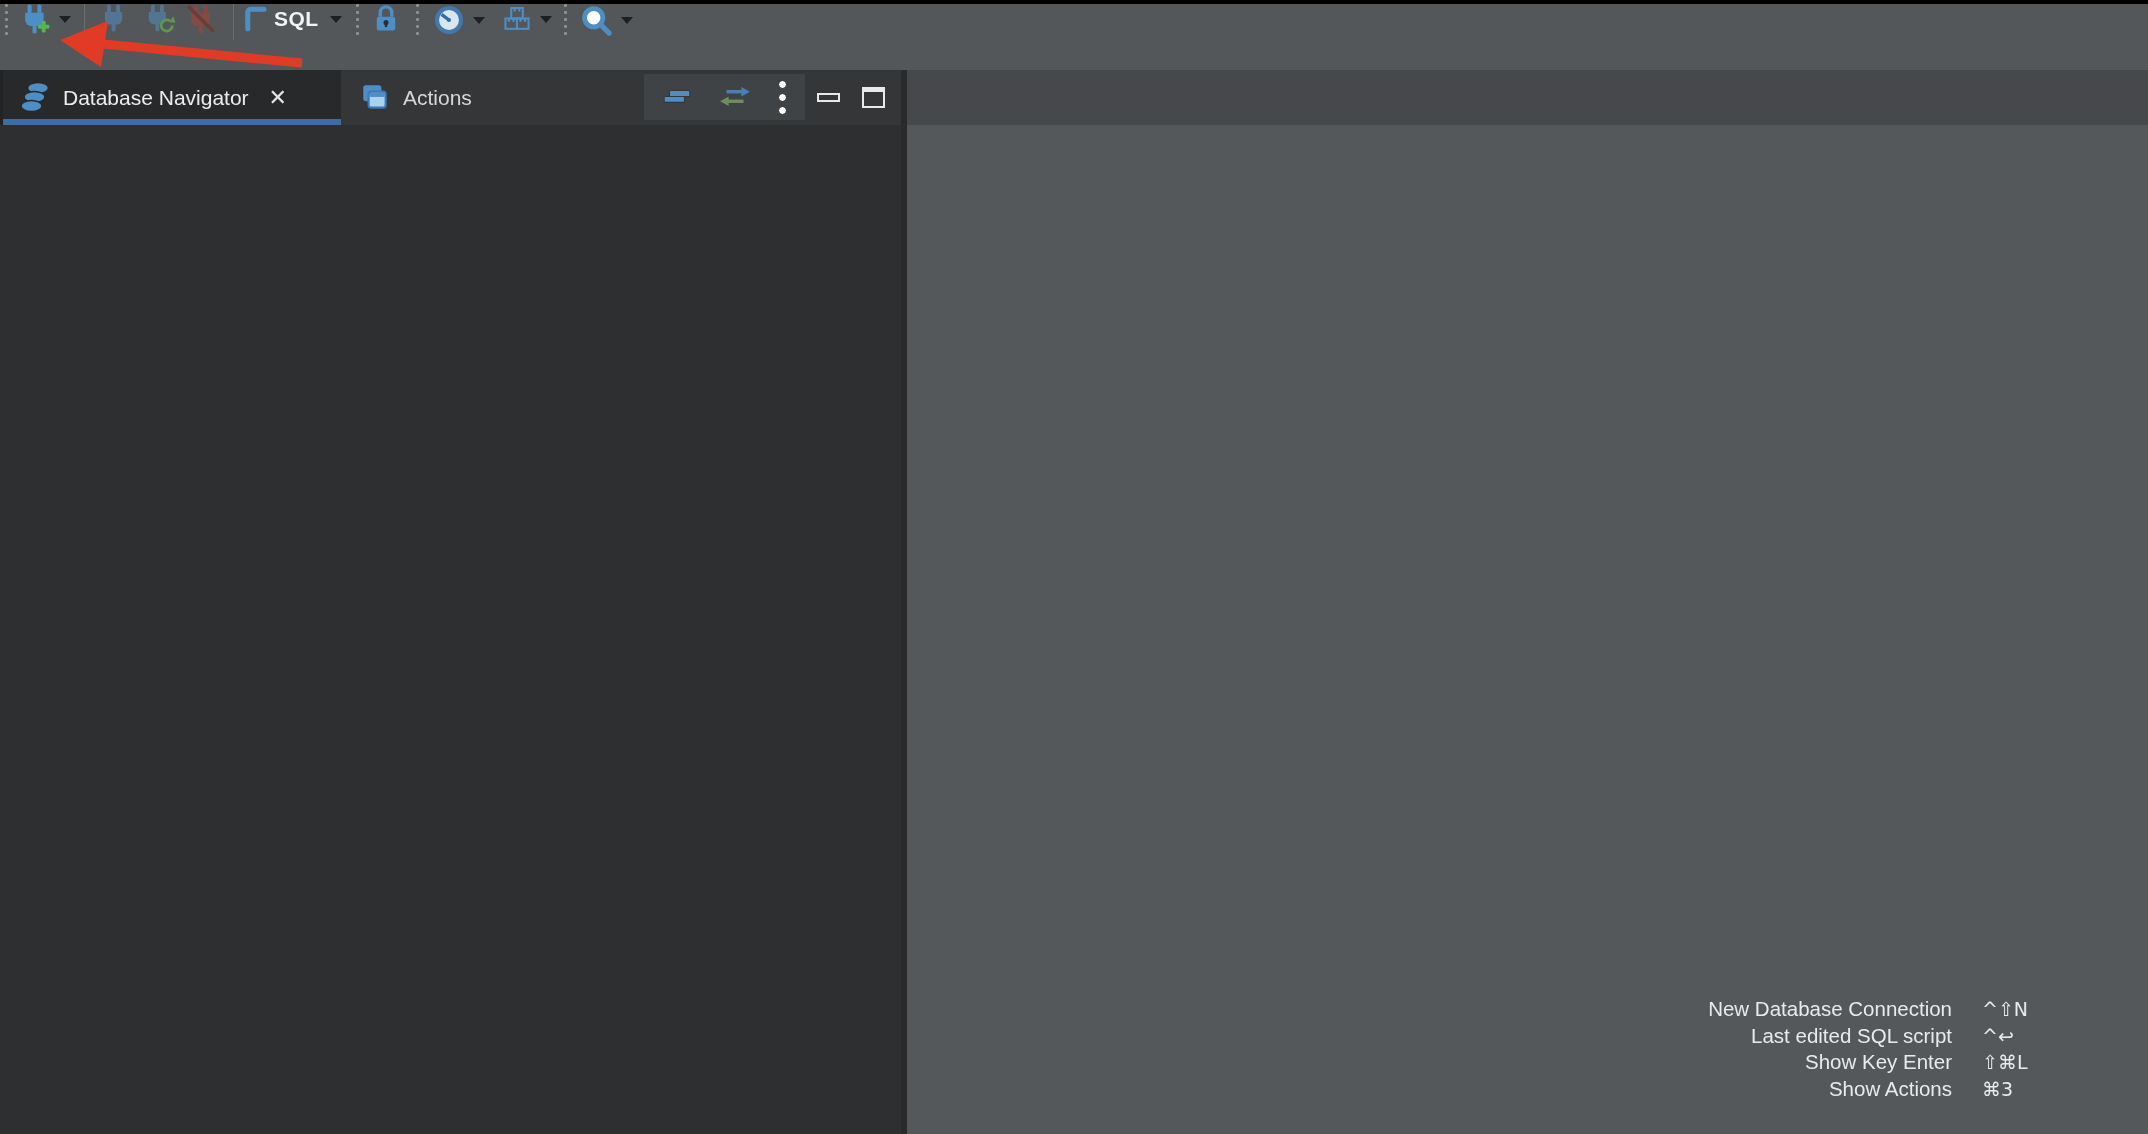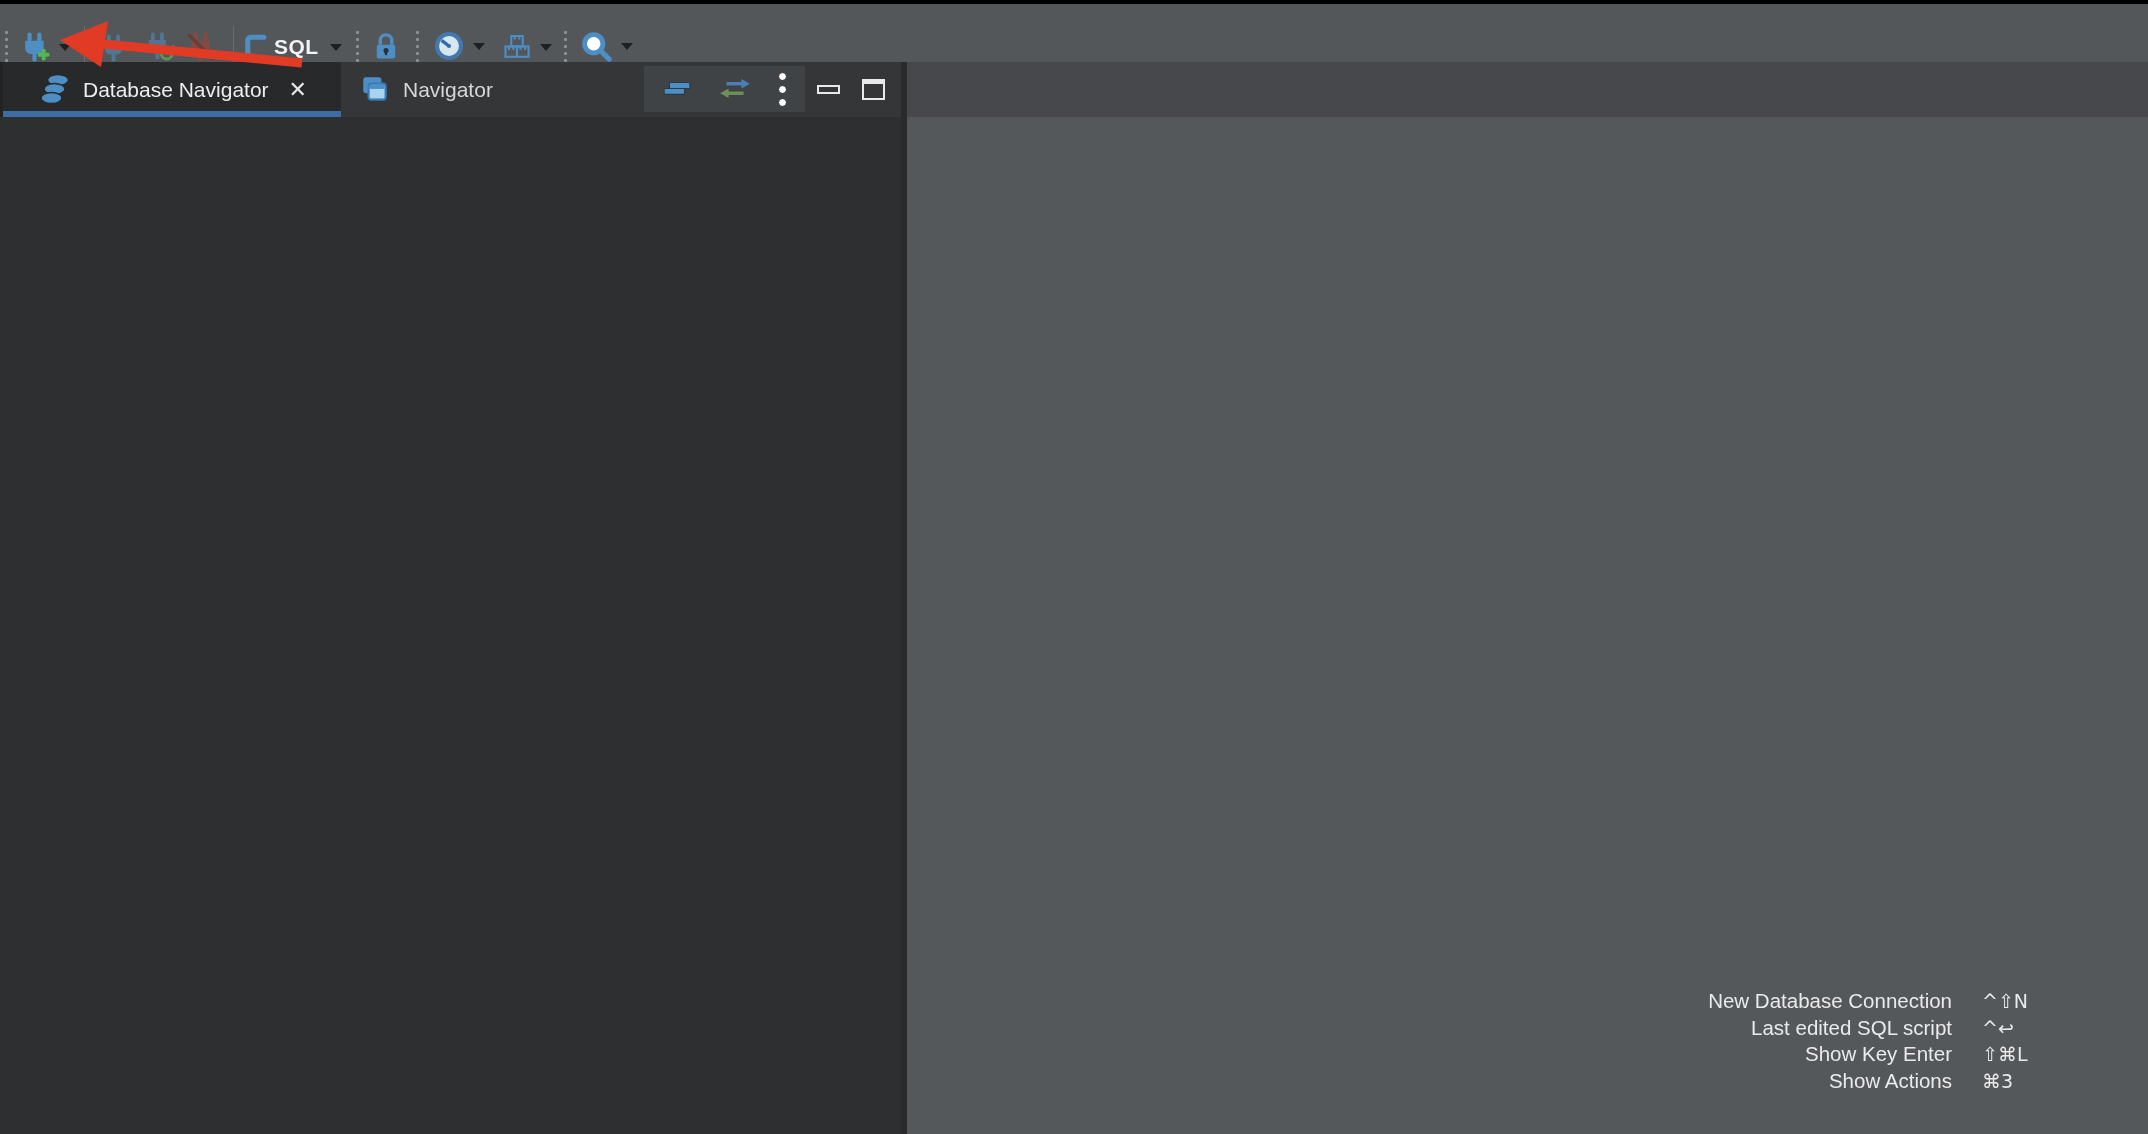--- a/index.html
+++ b/index.html
@@ -5,41 +5,41 @@
   html,body{margin:0;padding:0;}
   body{
     width:2148px;height:1134px;overflow:hidden;position:relative;
     background:#55585b;
     font-family:"Liberation Sans","DejaVu Sans",sans-serif;
     -webkit-font-smoothing:antialiased;
   }
   .topline{height:4px;background:#000;}
   
   .toolbar{
-    height:58px;background:#54575a;display:flex;align-items:flex-end;
+    height:66px;background:#54575a;display:flex;align-items:flex-start;
     padding-left:3px;position:relative;
   }
   .tbtn{display:flex;align-items:center;cursor:pointer;}
   .handle{display:flex;flex-direction:column;gap:4px;padding:0 2px;}
   .handle i{width:3px;height:3px;background:#8d9092;border-radius:1px;display:block;}
   .sep{width:1px;height:36px;background:#6b6e71;}
   .dd{width:0;height:0;border-left:6px solid transparent;border-right:6px solid transparent;border-top:7px solid #1d1f21;}
   .icon{display:inline-flex;align-items:center;justify-content:center;position:relative;}
   .dim{opacity:.88;}
   .sql-text{color:#f2f3f4;font-weight:bold;font-size:21px;letter-spacing:.5px;margin-left:2px;}
   
   .content{display:flex;height:1072px;}
   .left-panel{width:901px;display:flex;flex-direction:column;background:#2e2f30;}
   .vdivider{width:6px;background:#282a2c;}
   .editor{flex:1;display:flex;flex-direction:column;}
   .editor-tabstrip{height:55px;background:#46484b;}
   .editor-canvas{flex:1;background:#55585b;position:relative;}
   
   .tabstrip{height:55px;background:#343638;display:flex;align-items:stretch;}
-  .tab{display:flex;align-items:center;gap:12px;padding:0 14px;cursor:pointer;justify-content:center;}
+  .tab{display:flex;align-items:center;gap:12px;padding:0 14px;cursor:pointer;}
   .tab .tlabel{font-size:21px;color:#d6d7d8;white-space:nowrap;}
   .tab.active{background:#28292b;box-shadow:inset 0 -6px 0 #3d6da3;width:341px;box-sizing:border-box;border-left:3px solid #222325;}
   .tab.active .tlabel{color:#eceded;}
   .closex{color:#e6e7e8;font-size:22px;line-height:1;margin-left:8px;cursor:pointer;}
   .strip-spacer{flex:1;}
   .panel-zone{display:flex;align-items:center;gap:26px;background:#404346;padding:0 18px;margin:4px 0 5px 0;}
   .dots{display:flex;flex-direction:column;gap:4px;}
   .dots i{width:9px;height:9px;background:#fff;border:1.5px solid #232527;border-radius:50%;display:block;box-sizing:border-box;}
   .winbtns{display:flex;align-items:center;gap:22px;margin:0 16px 0 12px;}
   .minbox{width:23px;height:9px;border:2.5px solid #e8e9ea;box-sizing:border-box;}
@@ -249,21 +249,21 @@
       </div>
 
       <div class="tab" style="margin-left:4px;">
         <span class="icon">
           <svg width="32" height="32" viewBox="0 0 30 30">
             <rect x="4" y="3" width="17" height="15" rx="2.5" fill="#4d8ec4"></rect>
             <rect x="9" y="9" width="16" height="15" rx="2.5" fill="#a9d2ec" stroke="#3a79b5" stroke-width="2"></rect>
             <rect x="10" y="10" width="14" height="4" fill="#4d8ec4"></rect>
           </svg>
         </span>
-        <span class="tlabel">Navigator</span>
+        <span class="tlabel">Actions</span>
       </div>
 
       <div class="strip-spacer"></div>
 
       <div class="panel-zone">
         <span class="icon">
           <svg width="30" height="24" viewBox="0 0 28 22">
             <rect x="7" y="5" width="19" height="5.5" rx="1" fill="#4d8ec4" stroke="#33373a" stroke-width="1"></rect>
             <rect x="2" y="10.5" width="19" height="5.5" rx="1" fill="#4d8ec4" stroke="#33373a" stroke-width="1"></rect>
           </svg>

